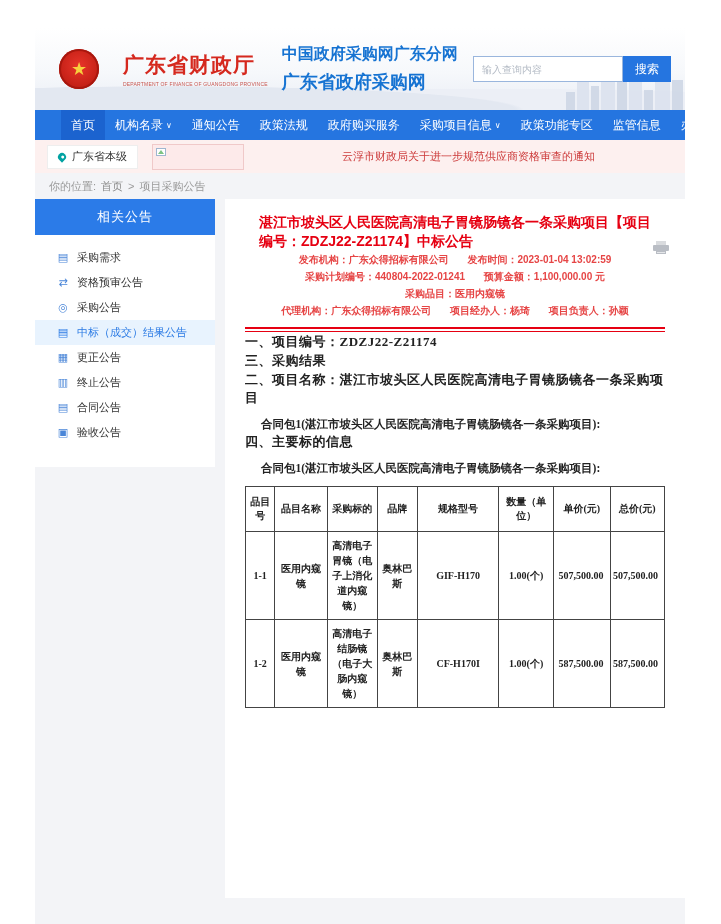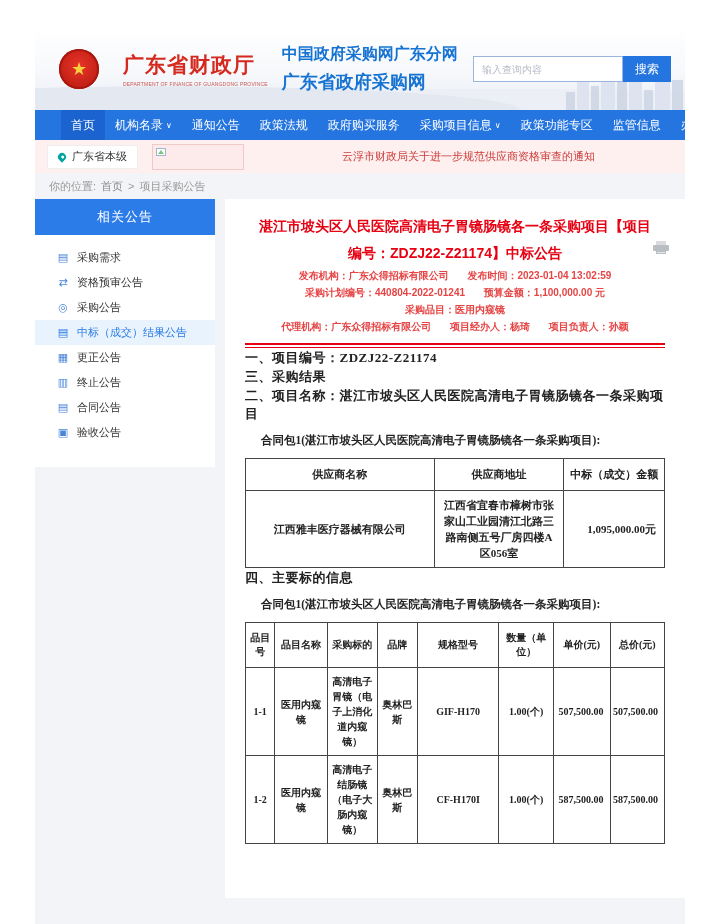--- a/index.html
+++ b/index.html
@@ -54,21 +54,21 @@
   .sidebar { width:180px; background:#fff; padding-bottom:18px; }
   .sb-title { height:36px; background:#2b7be8; color:#fff; font-size:13px; display:flex; align-items:center; justify-content:center; letter-spacing:1px; }
   .sb-list { padding:10px 0 4px; }
   .sb-item { display:flex; align-items:center; height:25px; padding-left:22px; font-size:11px; color:#333; cursor:pointer; }
   .sb-item .g { color:#4a86d8; font-size:11px; margin-right:8px; width:12px; text-align:center; }
   .sb-item.active { background:#e8f3fe; color:#2a7ae4; }
   .sb-item.active .g { color:#2a7ae4; }
 
   
   .main { flex:1; background:#fff; min-height:699px; padding:14px 20px 30px; position:relative; }
-  .art-title { color:#e60012; font-weight:bold; font-size:14px; line-height:27px; text-align:center; padding:0 14px; }
+  .art-title { color:#e60012; font-weight:bold; font-size:14px; line-height:19px; padding:0 14px; }
   .print-btn { position:absolute; right:16px; top:42px; width:16px; height:13px; cursor:pointer; }
   .print-btn .tray { position:absolute; left:0; right:0; top:4px; height:6px; background:#b9bdc4; border-radius:1px; }
   .print-btn .paper { position:absolute; left:3px; right:3px; top:0; height:4px; background:#d9dbde; }
   .print-btn .out { position:absolute; left:3px; right:3px; bottom:0; height:3px; background:#e4e6e9; border:1px solid #b9bdc4; }
   .meta { text-align:center; color:#e64545; font-size:10px; font-weight:bold; line-height:17px; }
   .meta span { margin:0 8px; white-space:nowrap; }
   .red-rule { margin-top:8px; height:5px; border-top:2px solid #e60012; border-bottom:1px solid #e60012; }
 
   .body-serif { font-family:"Liberation Serif","DejaVu Serif",serif; color:#222; }
   .sec-h { font-size:13px; font-weight:bold; margin-top:1px; letter-spacing:.5px; }
@@ -240,39 +240,20 @@
         </div>
 
         <div class="red-rule"></div>
 
         <div class="body-serif">
           <div class="sec-h">一、项目编号：ZDZJ22-Z21174</div>
           <div class="sec-h">三、采购结果</div>
           <div class="sec-h">二、项目名称：湛江市坡头区人民医院高清电子胃镜肠镜各一条采购项目</div>
           <div class="sub-line">合同包1(湛江市坡头区人民医院高清电子胃镜肠镜各一条采购项目):</div>
 
-          <table class="tb sup-tb">
-            <colgroup>
-                <col style="width:45%">
-                <col style="width:31%">
-                <col style="width:24%">
-              </colgroup>
-            <tbody>
-                <tr>
-              <th>供应商名称</th>
-              <th>供应商地址</th>
-              <th>中标（成交）金额</th>
-            </tr>
-            <tr>
-              <td>江西雅丰医疗器械有限公司</td>
-              <td>江西省宜春市樟树市张家山工业园清江北路三路南侧五号厂房四楼A区056室</td>
-              <td class="amt">1,095,000.00元</td>
-            </tr>
-          </tbody>
-            </table>
 
           <div class="sec-h">四、主要标的信息</div>
           <div class="sub-line">合同包1(湛江市坡头区人民医院高清电子胃镜肠镜各一条采购项目):</div>
 
           <table class="tb goods-tb">
             <colgroup>
               <col style="width:7%">
                 <col style="width:12.5%">
                 <col style="width:12%">
                 <col style="width:9.5%">

